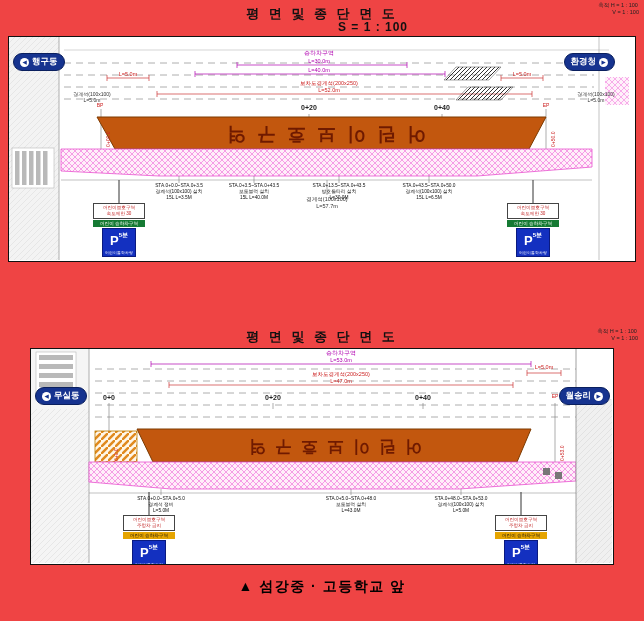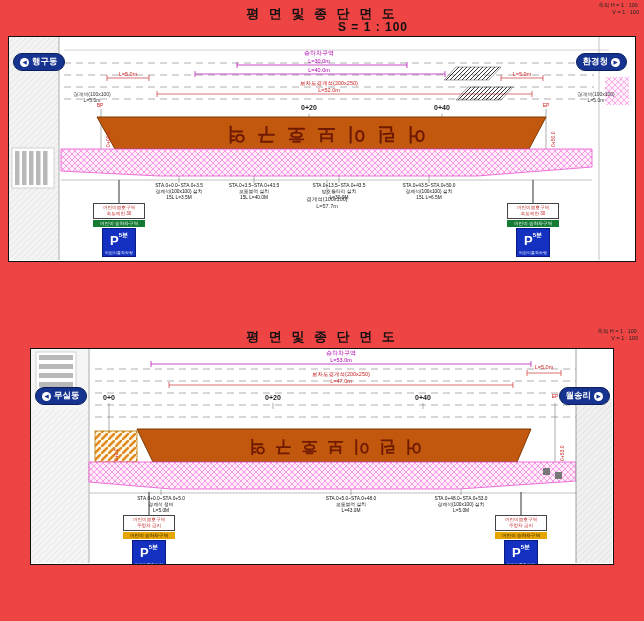--- a/index.html
+++ b/index.html
@@ -146,21 +146,21 @@
       <g stroke="#333" stroke-width="1">
         <line x1="110" y1="143" x2="110" y2="168"></line>
         <line x1="524" y1="143" x2="524" y2="168"></line>
       </g>
     </svg>
 
     <div class="badge" style="left:4px;top:16px">
       <span class="arr">◀</span>
       <span>행구동</span>
     </div>
-    <div class="badge" style="right:8px;top:16px">
+    <div class="badge" style="right:20px;top:16px">
       <span>환경청</span>
       <span class="arr">▶</span>
     </div>
 
     <div class="lbl mag f6" style="left:250px;top:13px;width:120px">승하차구역</div>
     <div class="lbl mag f55" style="left:250px;top:20.5px;width:120px">L=30.0m</div>
     <div class="lbl mag f55" style="left:250px;top:29.5px;width:120px">L=40.0m</div>
     <div class="lbl red f55" style="left:240px;top:43px;width:160px">보차도경계석(200x250)</div>
     <div class="lbl red f55" style="left:240px;top:49.5px;width:160px">L=52.0m</div>
     <div class="lbl red f55" style="left:96px;top:33.5px;width:46px">L=5.0m</div>
@@ -366,14 +366,15 @@
         <div>주정차 금지</div>
       </div>
       <div class="strip yellow">어린이 승하차구역</div>
       <div class="pbox">
         <span class="p">P</span><span class="pmin">5분</span>
         <span class="pcap">어린이통학차량</span>
       </div>
     </div>
   </div>
 
+  <div class="caption" style="top:578px">▲ 섬강중 · 고등학교 앞</div>
 
 </div>
 
 </body></html>

